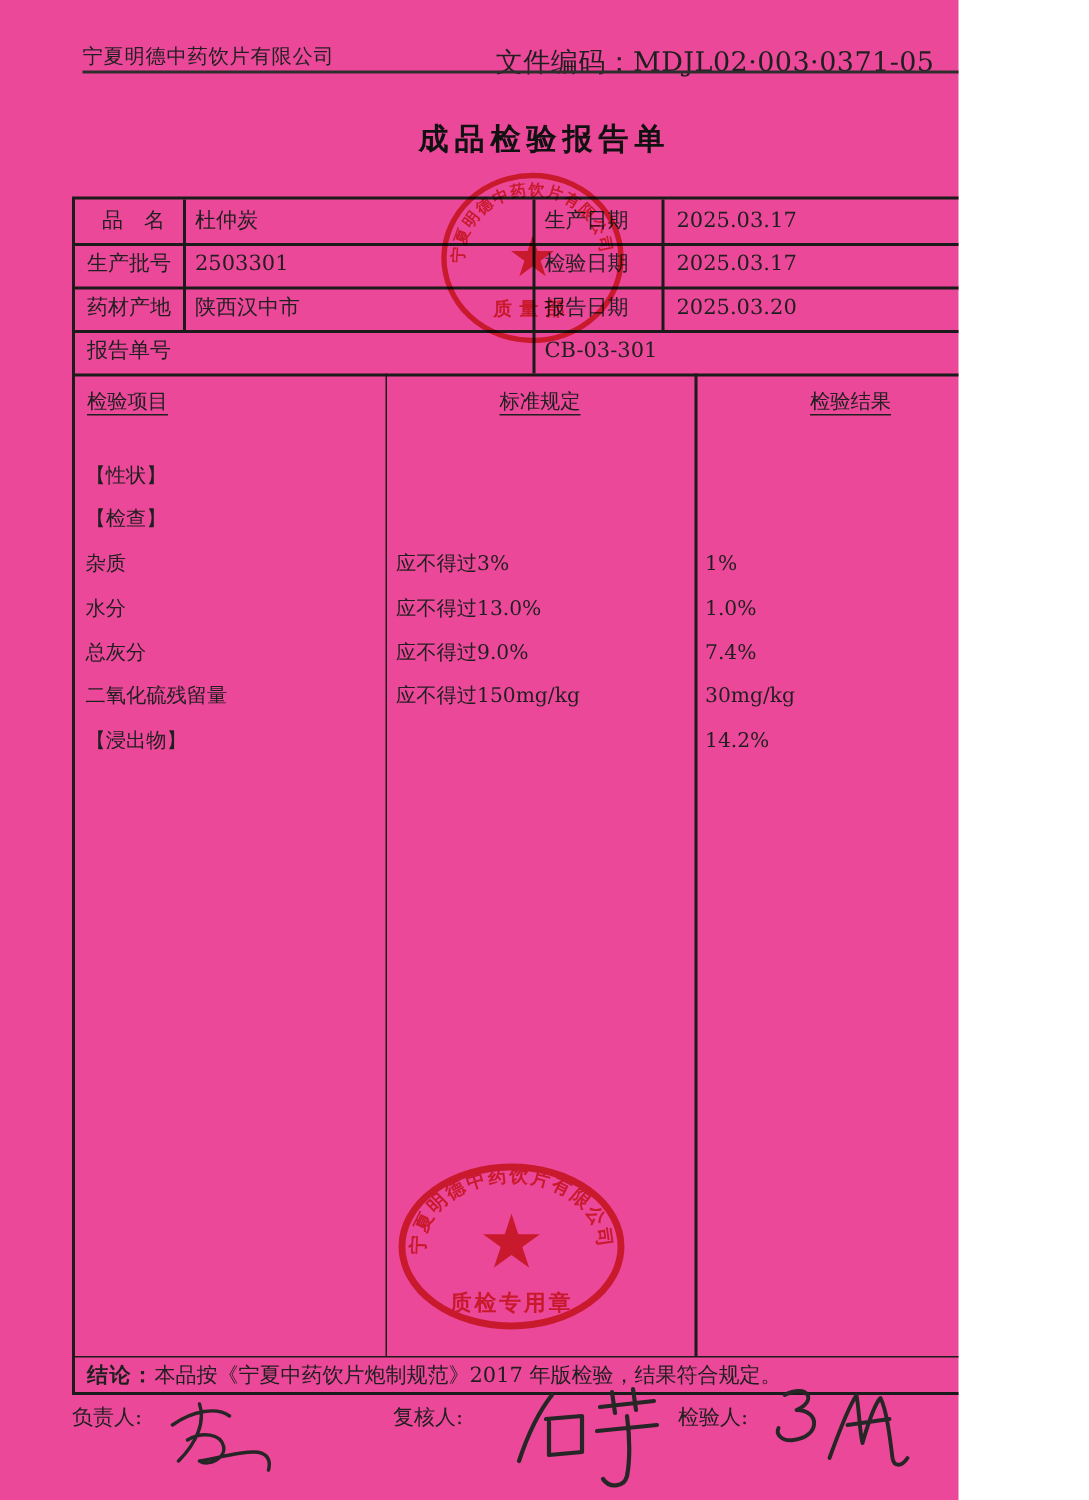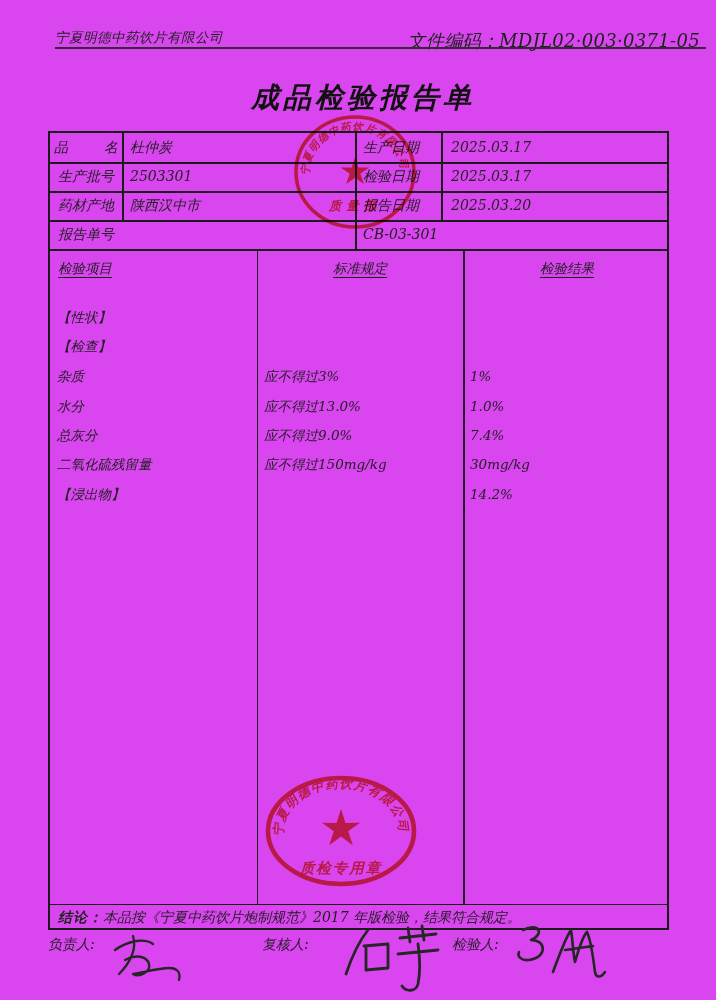--- a/index.html
+++ b/index.html
@@ -1,33 +1,33 @@
 <!DOCTYPE html>
 <html><head>
 <meta charset="utf-8">
 <style>
   html,body{margin:0;padding:0;background:#ffffff;}
-  .page{position:relative;width:716px;height:1000px;background:#d946ef;overflow:hidden;
-        font-family:"DejaVu Serif","Liberation Serif",serif;color:#1f1f1f;font-style:italic;}
+  .page{position:relative;width:639px;height:1000px;background:#ec4899;overflow:hidden;
+        font-family:"DejaVu Serif","Liberation Serif",serif;color:#1f1f1f;}
   .abs{position:absolute;}
 
   
   .company{left:55px;top:29px;font-size:13.5px;letter-spacing:.5px;}
   .doccode{right:16px;top:29px;font-size:18px;letter-spacing:.3px;}
   .rule{left:55px;top:47px;width:651px;height:2px;background:#2e2e2e;}
-  .title{left:0;top:79px;width:726px;text-align:center;font-size:28px;font-weight:700;
+  .title{left:0;top:79px;width:726px;text-align:center;font-size:20px;font-weight:700;
          letter-spacing:4px;color:#111;}
 
   
   .tbl{left:48px;top:131px;width:621px;height:799px;border:2px solid #1b1b1b;box-sizing:border-box;}
   .hline{position:absolute;left:0;right:0;height:2px;background:#1b1b1b;}
   .vline{position:absolute;width:2px;background:#1b1b1b;}
   .vthin{width:1px;}
   .cell{position:absolute;font-size:14px;line-height:29px;height:29px;white-space:nowrap;}
-  .lblspread{left:0;width:72px;padding:0 4px;box-sizing:border-box;text-align:justify;
+  .lblspread{left:0;width:72px;padding:0 18px;box-sizing:border-box;text-align:justify;
              text-align-last:justify;}
   .hdr{position:absolute;font-size:13.5px;line-height:26px;height:26px;
        text-decoration:underline;text-underline-offset:4px;}
   .rrow{position:absolute;font-size:13.5px;line-height:30px;height:30px;white-space:nowrap;}
   .concl{position:absolute;left:0;right:0;top:771px;height:26px;line-height:26px;
          font-size:14px;padding-left:8px;white-space:nowrap;}
   .concl b{letter-spacing:1px;text-align:right;}
 
   
   .stamp{position:absolute;mix-blend-mode:multiply;opacity:.85;}

